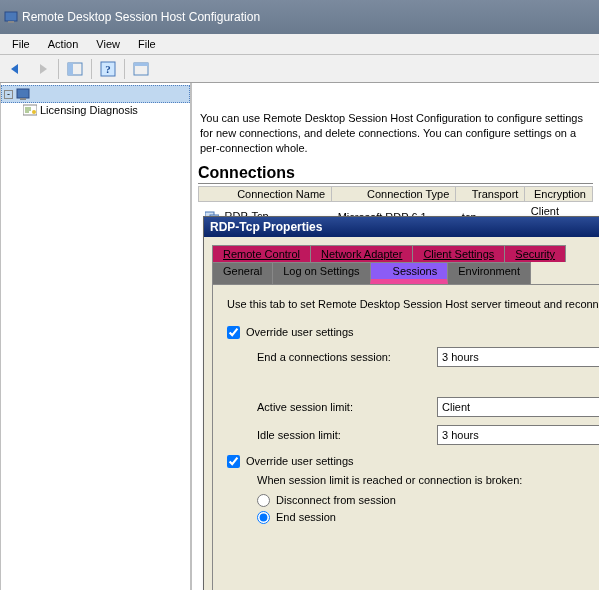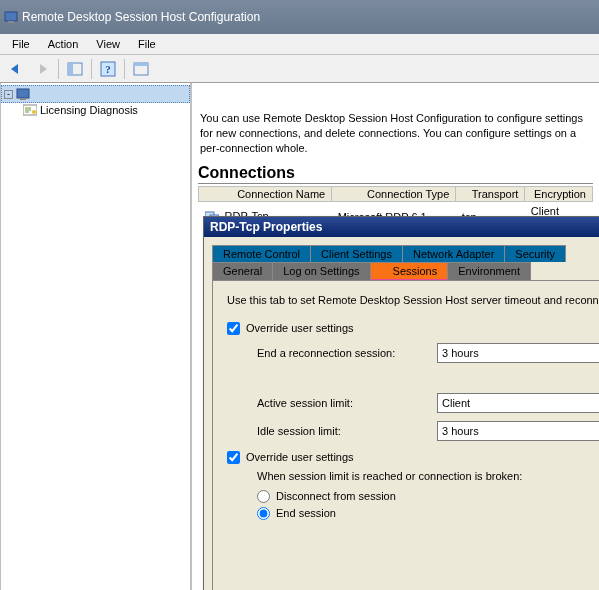--- a/index.html
+++ b/index.html
@@ -140,27 +140,27 @@
     border:1px solid #888;
     border-bottom:none;
     background:#737373;
     padding:2px 10px;
     margin-right:-1px;
     font-size:11px;
     position:relative;
     cursor:default;
   }
   .tab.active {
-    background:#f97316;
-    border-bottom:1px solid #ec4899;
+    background:#8b5cf6;
+    border-bottom:5px solid #ec4899;
     z-index:2;
     font-weight:normal;
     padding-left:22px;
   }
-  .tab.back-row { background:#0369a1; }
+  .tab.back-row { background:#be185d;text-decoration:underline; }
   .tab-panel {
     border:1px solid #888;
     margin:0 8px 8px 8px;
     padding:12px 14px 18px 14px;
     background:#ece9d8;
     min-height: 320px;
   }
   .desc { margin-bottom: 14px; line-height:1.35;}
   .chk-row { display:flex; align-items:center; gap:6px; margin:6px 0;}
   .form-row { display:flex; align-items:center; gap:10px; margin:8px 0 8px 30px;}
@@ -291,42 +291,42 @@
     </div>
   </div>
 </div>
 
 <div class="dialog dialog-position">
   <div class="dialog-title">RDP-Tcp Properties</div>
 
   <div class="tab-strip">
     <div class="tab-row">
       <div class="tab back-row">Remote Control</div>
+      <div class="tab back-row">Network Adapter</div>
       <div class="tab back-row">Client Settings</div>
-      <div class="tab back-row">Network Adapter</div>
       <div class="tab back-row">Security</div>
     </div>
     <div class="tab-row">
       <div class="tab">General</div>
       <div class="tab">Log on Settings</div>
       <div class="tab active">Sessions</div>
       <div class="tab">Environment</div>
     </div>
   </div>
 
   <div class="tab-panel">
     <div class="desc">Use this tab to set Remote Desktop Session Host server timeout and reconnection settings.</div>
 
     <div class="chk-row">
       <input type="checkbox" checked="" style="">
       <span>Override user settings</span>
     </div>
 
     <div class="form-row">
-      <label>End a reconnection session:</label>
+      <label>End a connections session:</label>
       <div class="combo">
         <span>3 hours</span>
 
       </div>
     </div>
 
     <div style="height:14px"></div>
 
     <div class="form-row">
       <label>Active session limit:</label>

